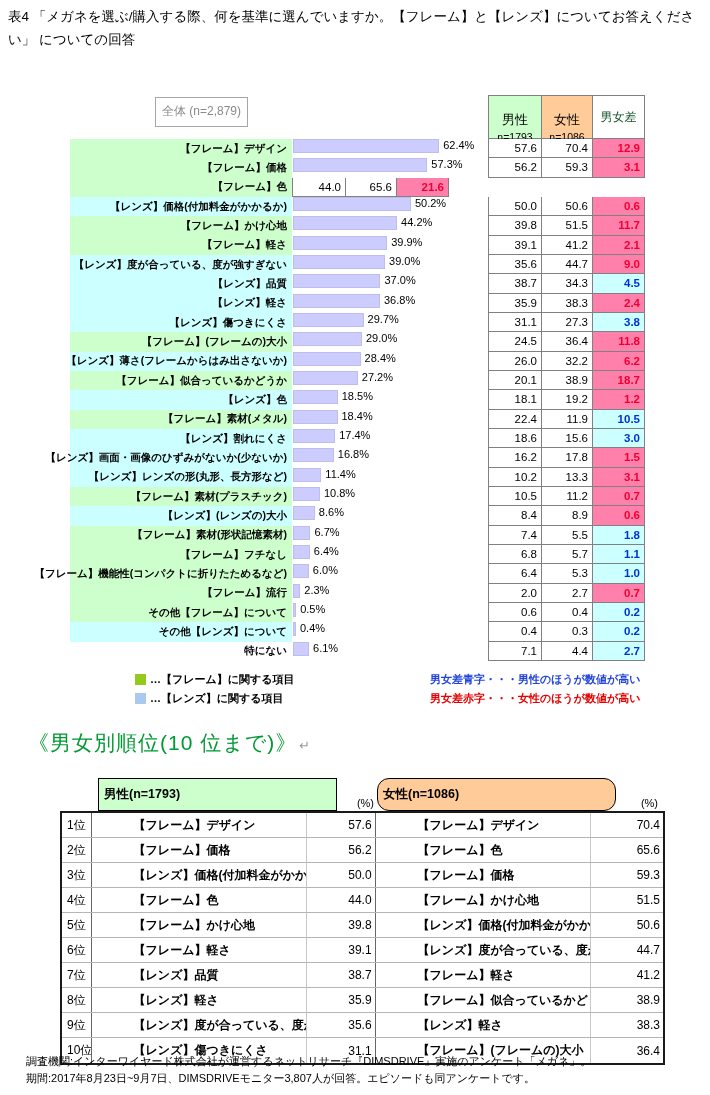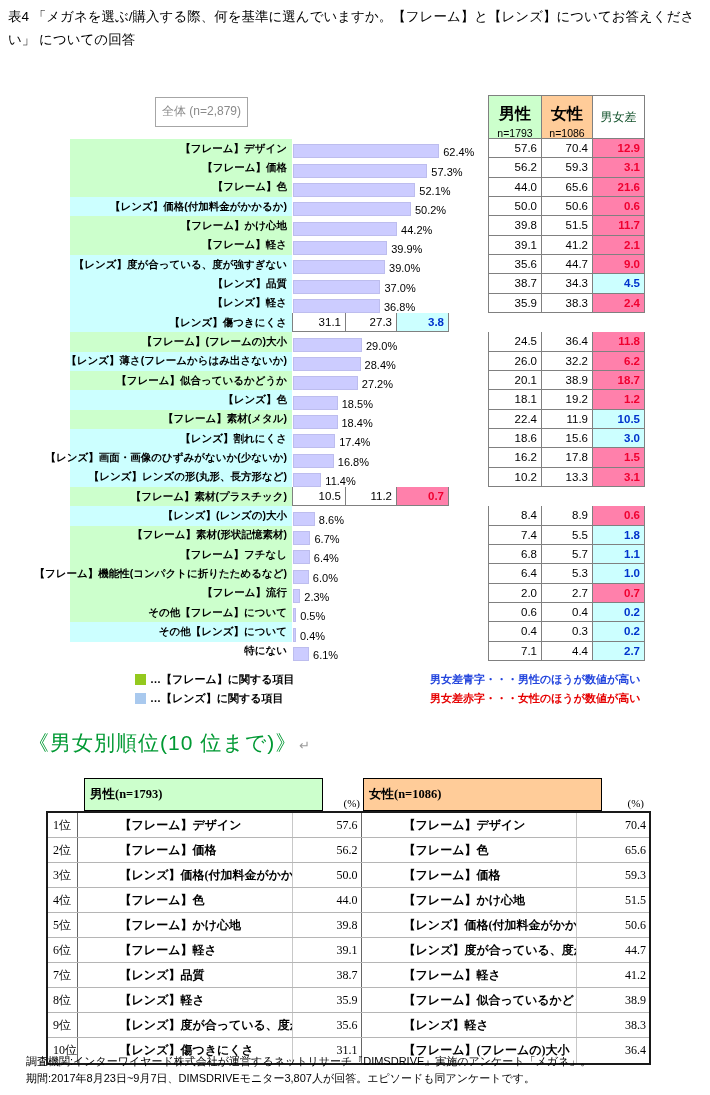--- a/index.html
+++ b/index.html
@@ -10,30 +10,30 @@
 
   
   .chart{position:absolute;left:0;top:95px;width:708px;height:620px;}
   .zentai{position:absolute;left:155px;top:2px;width:93px;height:30px;border:1px solid #a6a6a6;
           box-sizing:border-box;color:#8a8a8a;font-size:12px;text-align:center;line-height:27px;}
   .vhead{position:absolute;left:488px;top:0;display:flex;height:44px;}
   .vh{box-sizing:border-box;border:1px solid #808080;text-align:center;background:#fff;}
   .vh.m{width:54px;background:#ccffcc;}
   .vh.f{width:52px;background:#ffcc99;margin-left:-1px;}
   .vh.d{width:53px;margin-left:-1px;font-size:12px;color:#14532d;display:flex;align-items:center;justify-content:center;}
-  .vh .nm{font-weight:bold;font-size:16px;margin-top:8px;}
+  .vh .nm{font-weight:normal;font-size:13px;margin-top:15px;}
   .vh .nn{font-size:10.5px;margin-top:2px;}
 
   #chart-rows{position:absolute;left:0;top:44px;}
   .crow{display:flex;height:19.33px;margin-left:70px;align-items:stretch;}
   .clabel{box-sizing:border-box;width:222px;display:flex;justify-content:flex-end;align-items:center;
           padding-right:5px;font-size:10.5px;font-weight:bold;white-space:nowrap;}
   .clabel.frame{background:#ccffcc;}
   .clabel.lens{background:#ccffff;}
-  .barzone{width:196px;display:flex;align-items:flex-end;padding-left:1px;box-sizing:border-box;}
+  .barzone{width:196px;display:flex;align-items:flex-start;padding-left:1px;box-sizing:border-box;}
   .bar{height:12px;background:#ccccff;border:1px solid #bdbdee;}
   .pct{font-size:11px;margin-left:4px;white-space:nowrap;}
   .cell{box-sizing:border-box;border-right:1px solid #808080;border-bottom:1px solid #808080;
         font-size:11.5px;display:flex;align-items:center;justify-content:flex-end;padding-right:4px;background:#fff;}
   .cell.cm{width:54px;border-left:1px solid #808080;}
   .cell.cf{width:51px;}
   .cell.cd{width:52px;font-weight:bold;}
   .cd.dfemale{background:#ff80ab;color:#f00030;}
   .cd.dmale{background:#ccffff;color:#0033cc;}
 
@@ -43,27 +43,27 @@
   .sq.g{background:#94c91e;}
   .sq.b{background:#a9c9ee;}
   .notes{position:absolute;left:430px;top:575px;font-size:11px;font-weight:bold;}
   .note-blue{color:#2244dd;height:19px;line-height:19px;}
   .note-red{color:#e60000;height:19px;line-height:19px;}
 
   
   .rk-heading{position:absolute;left:28px;top:729px;font-size:21px;color:#009933;letter-spacing:1px;}
   .rk-ret{color:#999;font-size:13px;margin-left:2px;}
 
-  .rtable{position:absolute;left:46px;top:778px;font-family:Liberation Serif, serif;}
+  .rtable{position:absolute;left:60px;top:778px;}
   .rhead{display:flex;height:33px;align-items:stretch;}
   .rh-spacer{width:38px;}
   .rh{box-sizing:border-box;border:1px solid #000;font-weight:bold;font-size:12.5px;
       padding-left:5px;display:flex;align-items:center;}
   .rh.m{width:239px;background:#ccffcc;}
-  .rh.f{width:239px;background:#ffcc99;}
+  .rh.f{width:239px;background:#ffcc99;border-radius:12px;}
   .rh-pct{box-sizing:border-box;display:flex;align-items:flex-end;justify-content:flex-end;
           font-size:11px;padding:0 3px 2px 0;}
   .rh-pct.mp{width:40px;}
   .rh-pct.fp{width:45px;}
   .rbody{border:2px solid #1a1a1a;width:601px;}
   .rrow{display:flex;height:25px;border-bottom:1px solid #b5b5b5;box-sizing:border-box;background:#fff;gap:38px;}
   .rrow:last-child{border-bottom:none;}
   .rc{box-sizing:border-box;display:flex;align-items:center;font-size:12px;white-space:nowrap;overflow:hidden;}
   .rc.rank{width:38px;padding-left:5px;border-right:1px solid #666;}
   .rc.ritem{width:239px;padding-left:4px;font-weight:bold;border-right:1px solid #c8c8c8;}
@@ -110,24 +110,20 @@
           <div class="barzone">
             <div class="bar" style="width: 132.363px;"></div>
             <div class="pct">57.3%</div>
           </div>
           <div class="cell cm">56.2</div>
           <div class="cell cf">59.3</div>
           <div class="cell cd dfemale">3.1</div>
         </div>
         <div class="crow">
           <div class="clabel frame">【フレーム】色</div>
-          <div class="barzone">
-            <div class="bar" style="width: 120.351px;"></div>
-            <div class="pct">52.1%</div>
-          </div>
           <div class="cell cm">44.0</div>
           <div class="cell cf">65.6</div>
           <div class="cell cd dfemale">21.6</div>
         </div>
         <div class="crow">
           <div class="clabel lens">【レンズ】価格(付加料金がかかるか)</div>
           <div class="barzone">
             <div class="bar" style="width: 115.962px;"></div>
             <div class="pct">50.2%</div>
           </div>
@@ -180,20 +176,24 @@
           <div class="barzone">
             <div class="bar" style="width: 85.008px;"></div>
             <div class="pct">36.8%</div>
           </div>
           <div class="cell cm">35.9</div>
           <div class="cell cf">38.3</div>
           <div class="cell cd dfemale">2.4</div>
         </div>
         <div class="crow">
           <div class="clabel lens">【レンズ】傷つきにくさ</div>
+          <div class="barzone">
+            <div class="bar" style="width: 68.607px;"></div>
+            <div class="pct">29.7%</div>
+          </div>
           <div class="cell cm">31.1</div>
           <div class="cell cf">27.3</div>
           <div class="cell cd dmale">3.8</div>
         </div>
         <div class="crow">
           <div class="clabel frame">【フレーム】(フレームの)大小</div>
           <div class="barzone">
             <div class="bar" style="width: 66.99px;"></div>
             <div class="pct">29.0%</div>
           </div>
@@ -266,20 +266,24 @@
           <div class="barzone">
             <div class="bar" style="width: 26.334px;"></div>
             <div class="pct">11.4%</div>
           </div>
           <div class="cell cm">10.2</div>
           <div class="cell cf">13.3</div>
           <div class="cell cd dfemale">3.1</div>
         </div>
         <div class="crow">
           <div class="clabel frame">【フレーム】素材(プラスチック)</div>
+          <div class="barzone">
+            <div class="bar" style="width: 24.948px;"></div>
+            <div class="pct">10.8%</div>
+          </div>
           <div class="cell cm">10.5</div>
           <div class="cell cf">11.2</div>
           <div class="cell cd dfemale">0.7</div>
         </div>
         <div class="crow">
           <div class="clabel lens">【レンズ】(レンズの)大小</div>
           <div class="barzone">
             <div class="bar" style="width: 19.866px;"></div>
             <div class="pct">8.6%</div>
           </div>

